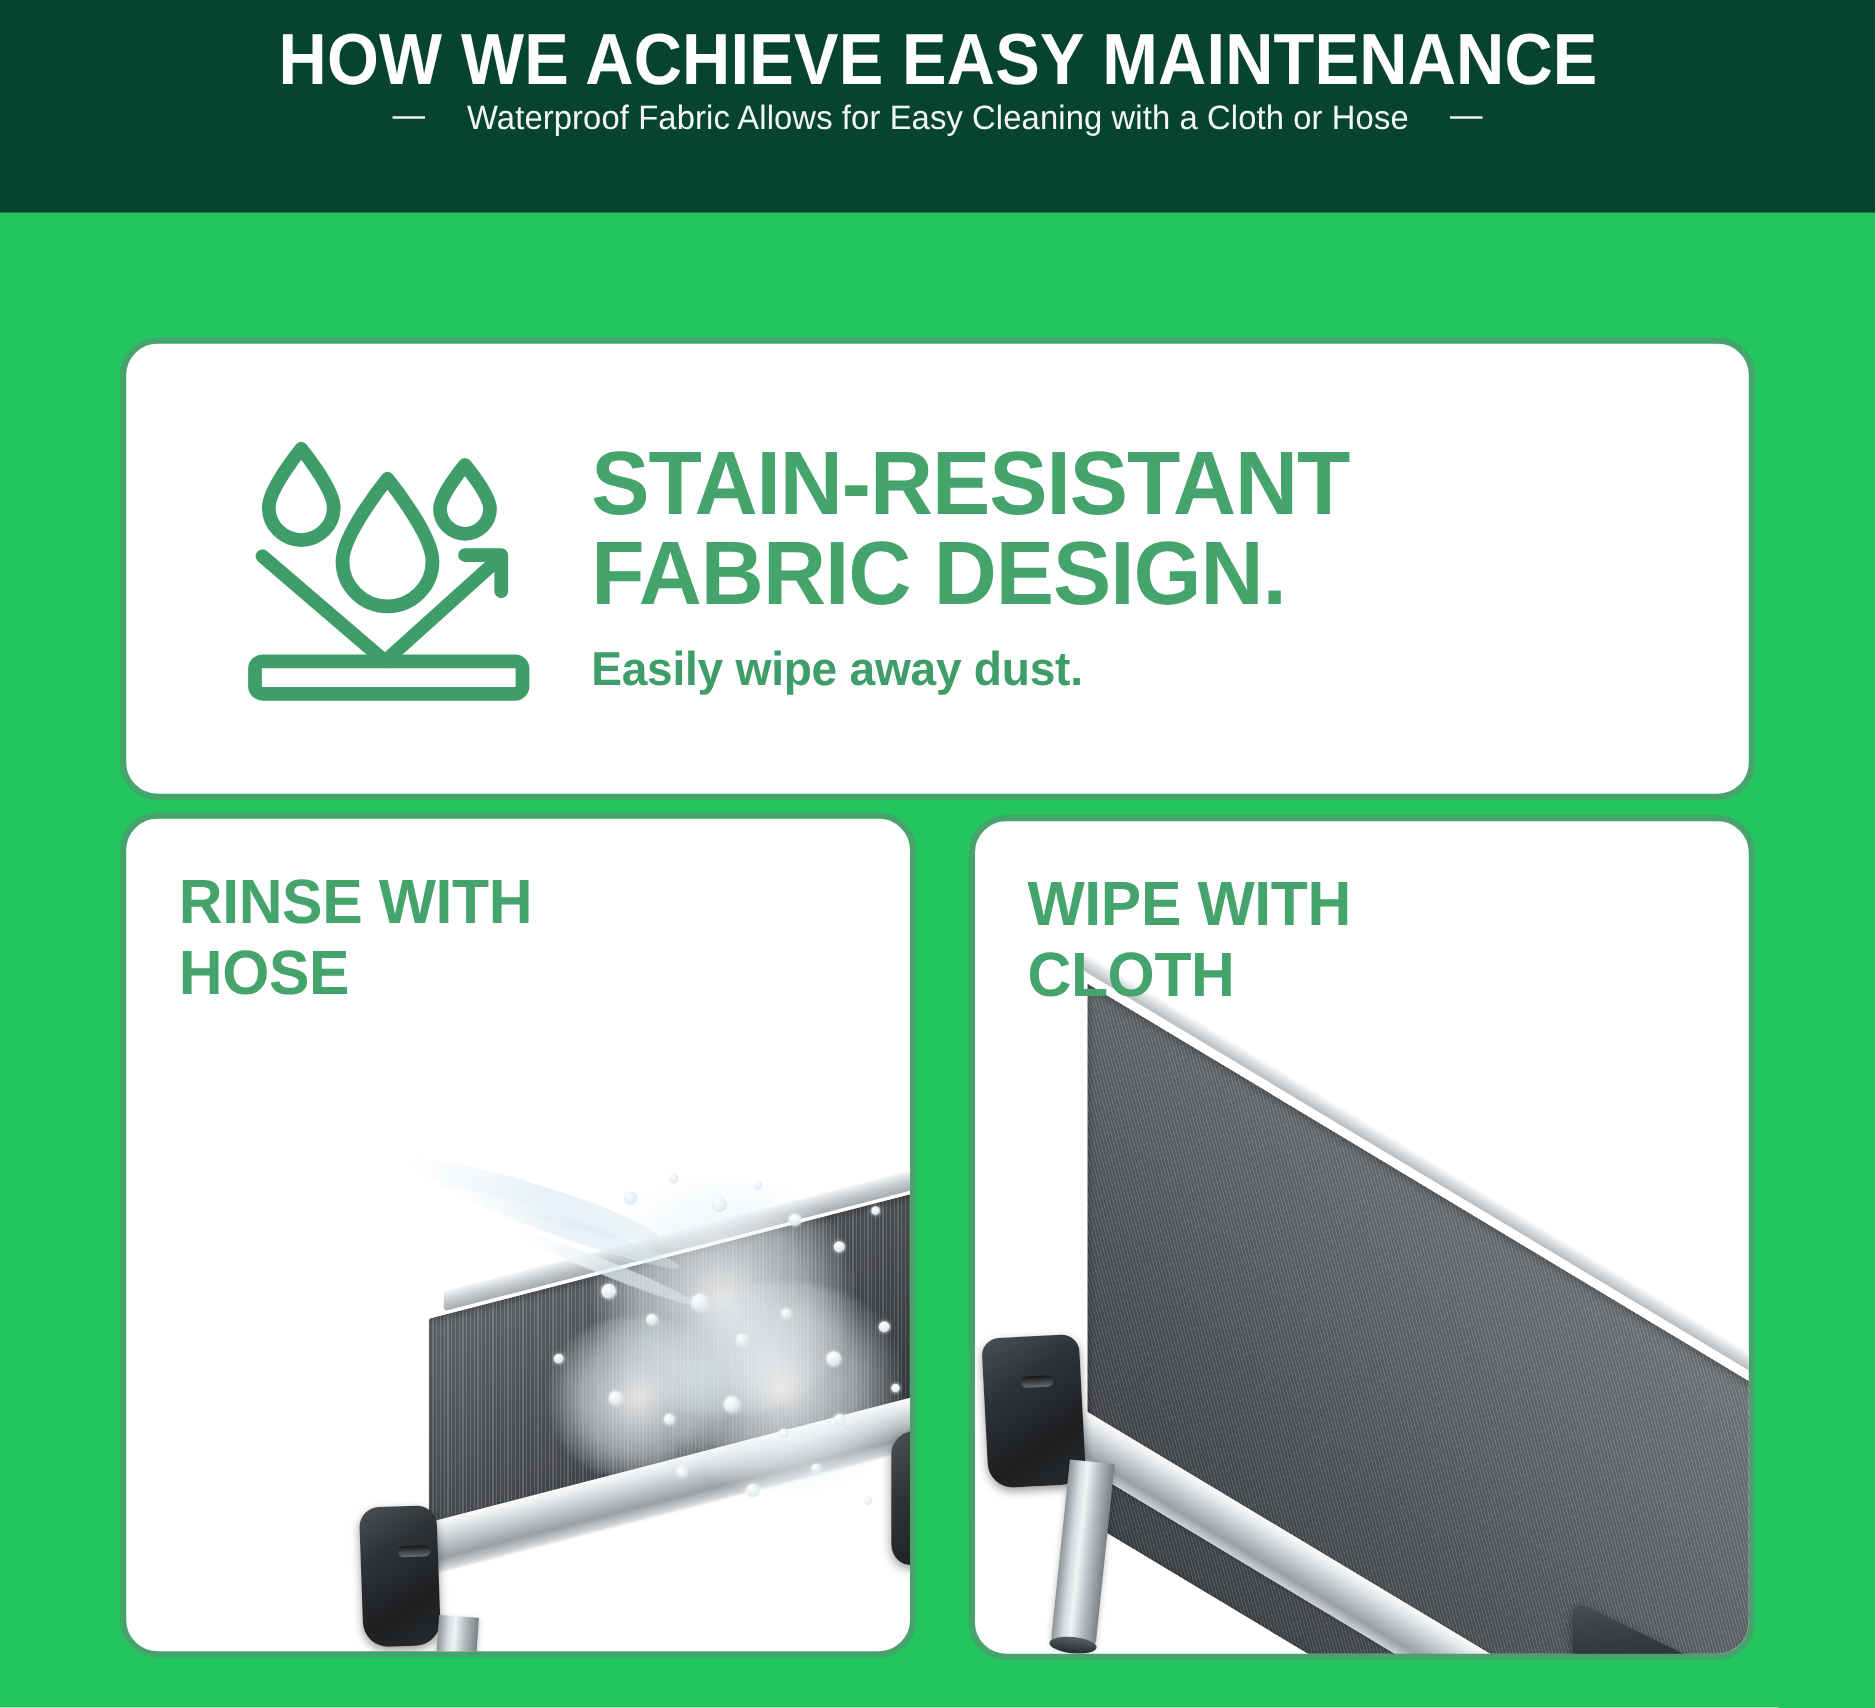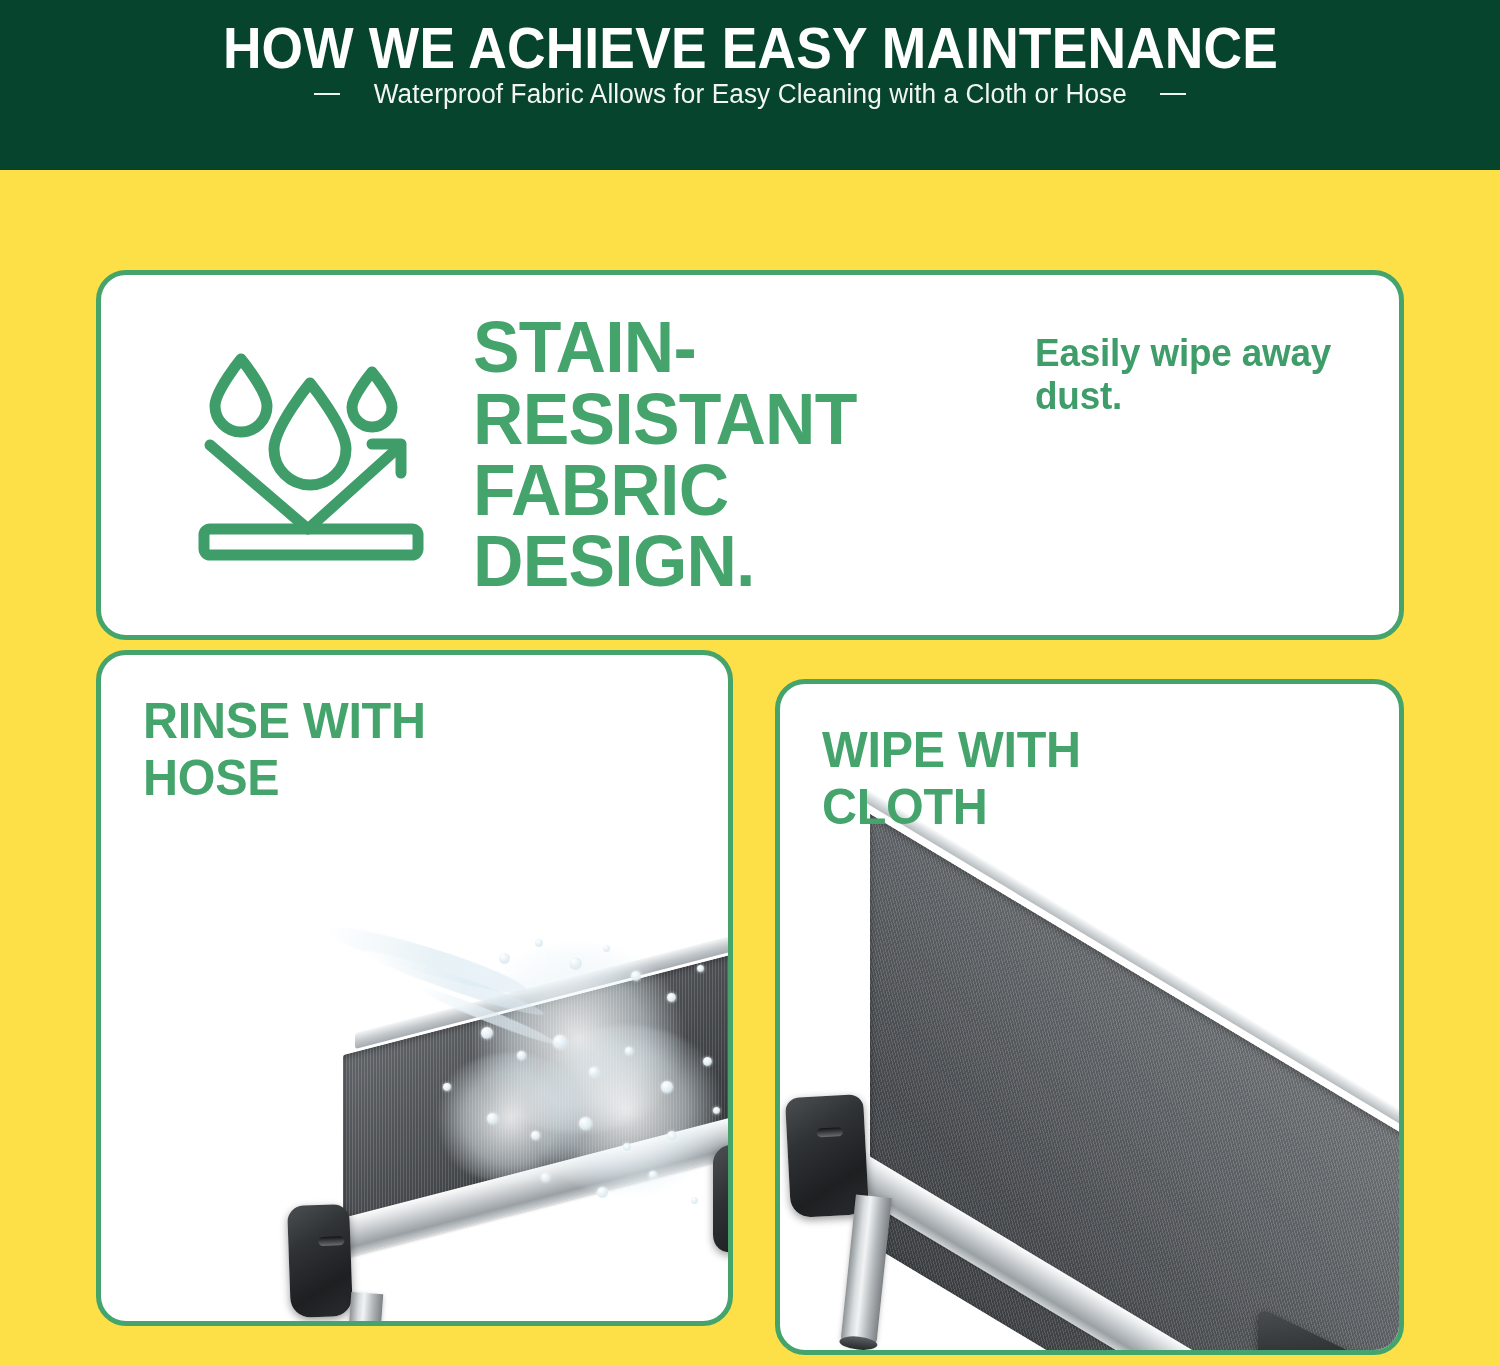--- a/index.html
+++ b/index.html
@@ -10,21 +10,21 @@
     height: 1366px;
     background: #ffffff;
     font-family: "Liberation Sans", sans-serif;
     overflow: hidden;
   }
 
   #page {
     position: relative;
     width: 1500px;
     height: 1366px;
-    background: #fde047;
+    background: #22c55e;
   }
 
   
   #header-banner {
     position: absolute;
     left: 0; top: 0;
     width: 1500px;
     height: 170px;
     background: #07442E;
     display: flex;
@@ -74,32 +74,32 @@
   }
 
   #card-stain {
     left: 96px; top: 270px;
     width: 1308px; height: 370px;
     display: flex;
     align-items: center;
   }
 
   #card-rinse { left: 96px; top: 650px; width: 637px; height: 676px; }
-  #card-wipe  { left: 775px; top: 679px; width: 629px; height: 676px; padding-left: 43px; }
+  #card-wipe  { left: 775px; top: 652px; width: 629px; height: 676px; padding-left: 43px; }
 
   
   #stain-icon-wrap {
     width: 300px; height: 260px;
     margin-left: 60px;
     flex: 0 0 auto;
     display: flex; align-items: center; justify-content: center;
   }
   #stain-text-wrap {
     margin-left: 12px;
-    display: flex; 
+    display: flex; flex-direction: column;
     justify-content: center;
   }
   #stain-heading {
     color: #44A46C;
     font-size: 72px;
     font-weight: bold;
     line-height: 0.99;
     letter-spacing: -0.8px;
     transform: scaleX(0.97);
     transform-origin: left center;

